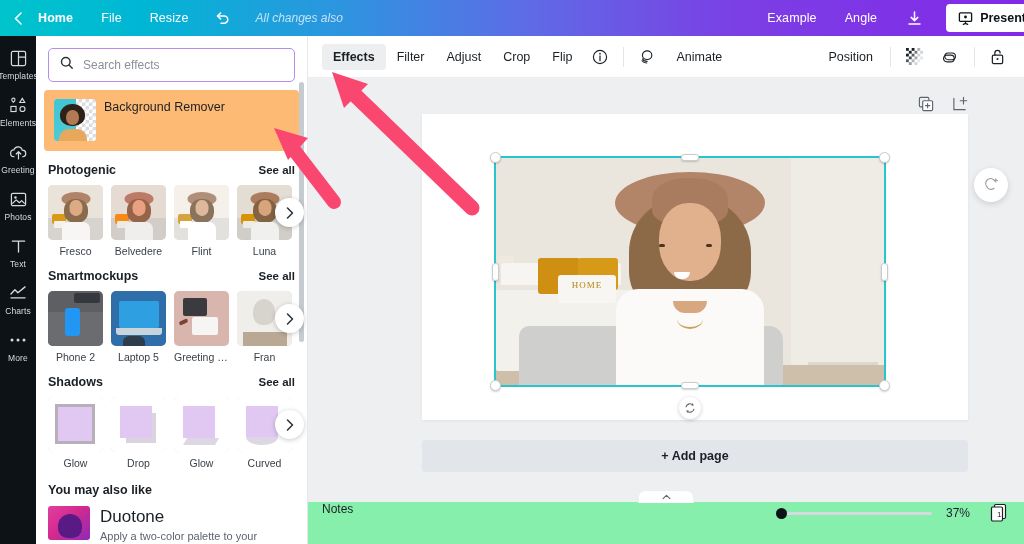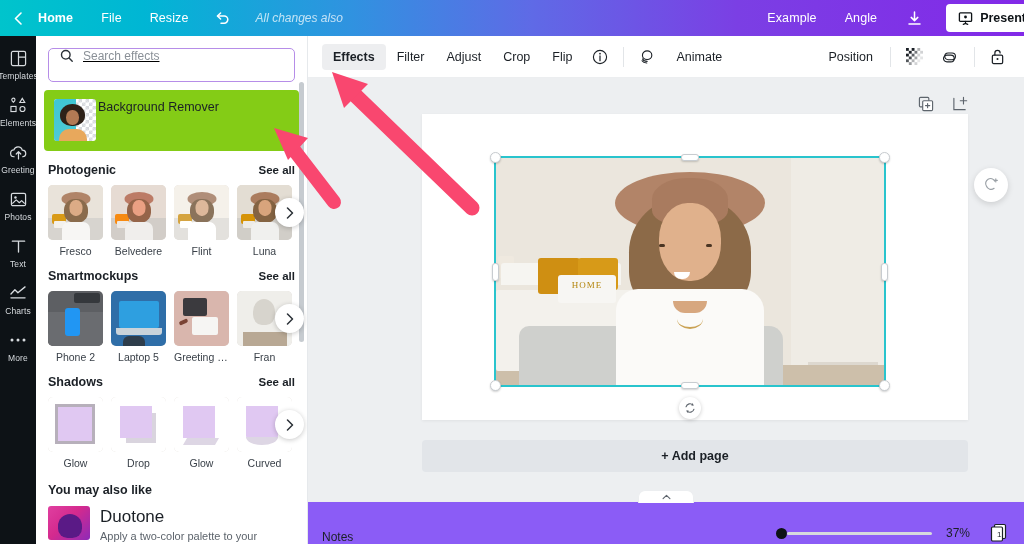--- a/index.html
+++ b/index.html
@@ -47,31 +47,31 @@
   .rail-ico { height:20px; display:flex; align-items:center; justify-content:center; }
   .rail-lbl { font-size:8.5px; margin-top:3px; color:#d7dbdf; letter-spacing:.1px; }
 
   
   .panel {
     position:absolute; left:36px; top:36px; width:272px; height:508px;
     background:#fff; border-right:1px solid #e6e9ec; overflow:hidden;
   }
   .search-wrap { padding:12px 12px 8px 12px; }
   .search-box {
-    display:flex; align-items:flex-start; gap:9px; height:34px;
-    border:1.5px solid #b68de8; border-radius:5px; padding:0 11px;text-decoration:underline;
+    display:flex; align-items:center; gap:9px; height:34px;
+    border:1.5px solid #b68de8; border-radius:5px; padding:0 11px;
   }
   .search-box input {
     border:none; outline:none; font-size:12px; color:#2b3137; width:100%;
     font-family:"Liberation Sans", sans-serif; background:transparent;
   }
   .search-box input::placeholder { color:#8a9097; }
 
   .bgr-card {
-    display:flex; gap:2px; background:#84cc16; padding:9px 10px 10px 10px;
+    display:flex; gap:8px; background:#fdba74; padding:9px 10px 10px 10px;
     margin:0 8px; border-radius:4px; cursor:pointer;
   }
   .bgr-thumb {
     width:42px; height:42px; border-radius:3px; flex:none; overflow:hidden; position:relative;
     background:
       linear-gradient(45deg,#d8dade 25%, transparent 25%, transparent 75%, #d8dade 75%),
       linear-gradient(45deg,#d8dade 25%, transparent 25%, transparent 75%, #d8dade 75%),
       #fff;
     background-size:7px 7px; background-position:0 0, 3.5px 3.5px;
   }
@@ -276,21 +276,21 @@
   }
   .float-rotate {
     position:absolute; right:16px; top:90px; width:34px; height:34px; border-radius:50%;
     background:#fff; box-shadow:0 2px 6px rgba(0,0,0,.14);
     display:flex; align-items:center; justify-content:center; cursor:pointer;
   }
 
   
   .bottombar {
     position:absolute; left:308px; top:501px; width:716px; height:43px;
-    background:#8b5cf6; border-top:1px solid #eceef0; display:flex; align-items:flex-end;
+    background:#86efac; border-top:1px solid #eceef0; display:flex; align-items:flex-start;
     padding:0 14px;
   }
   .collapse-tab {
     position:absolute; left:50%; top:-12px; transform:translateX(-50%);
     width:56px; height:13px; background:#fff; border-radius:7px 7px 0 0;
     border:1px solid #eceef0; border-bottom:none;
     display:flex; align-items:center; justify-content:center; font-size:9px; color:#5d646c;
     cursor:pointer;
   }
   .notes-btn { font-size:12px; color:#1b2026; cursor:pointer; }

